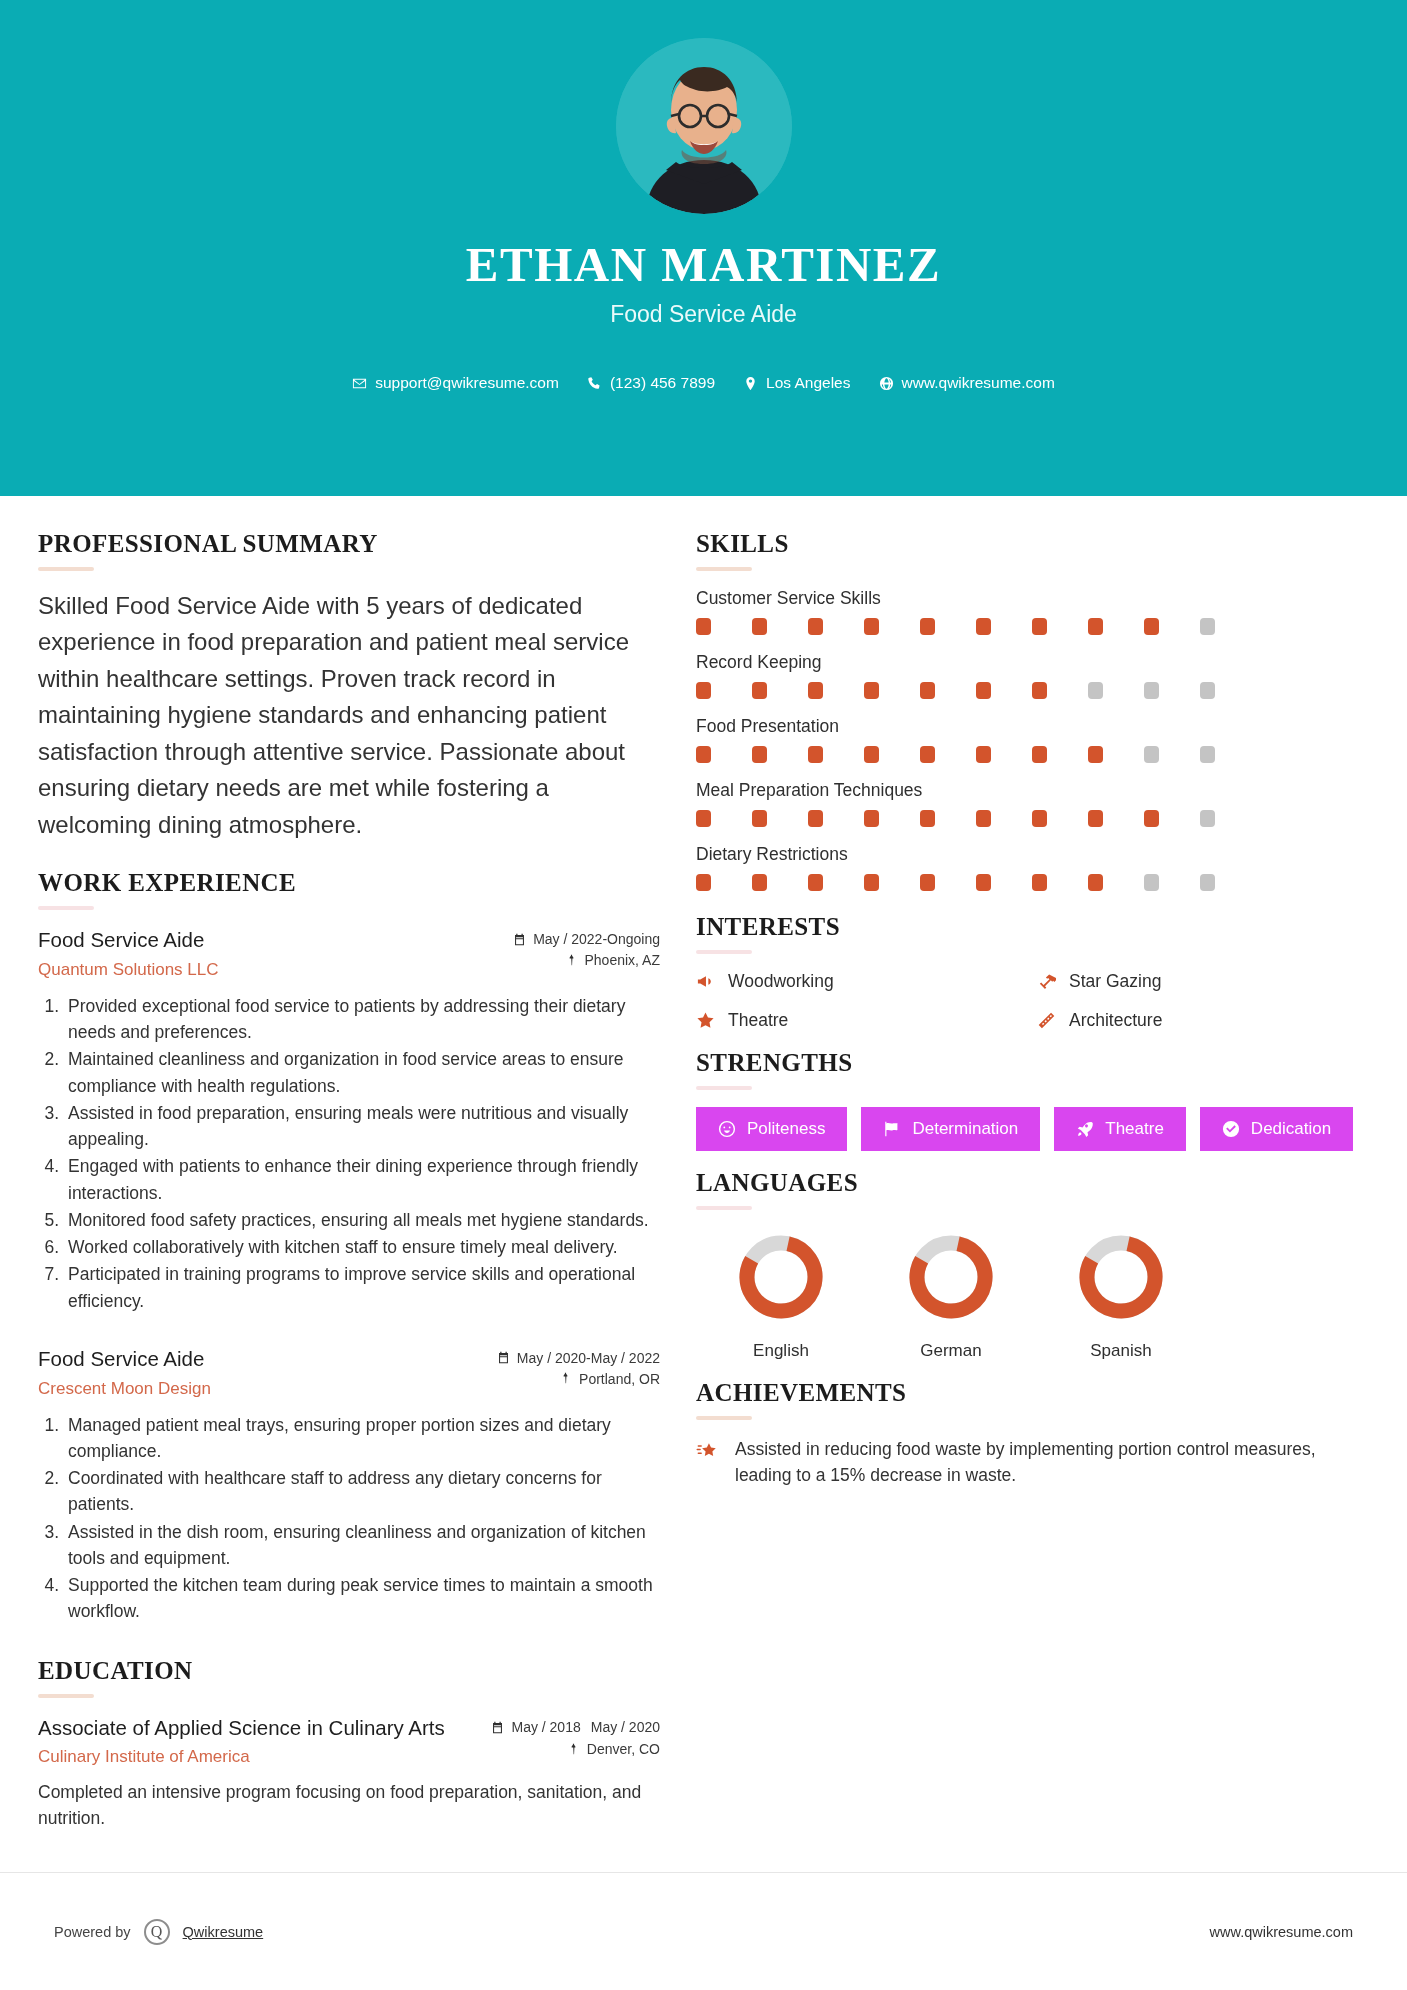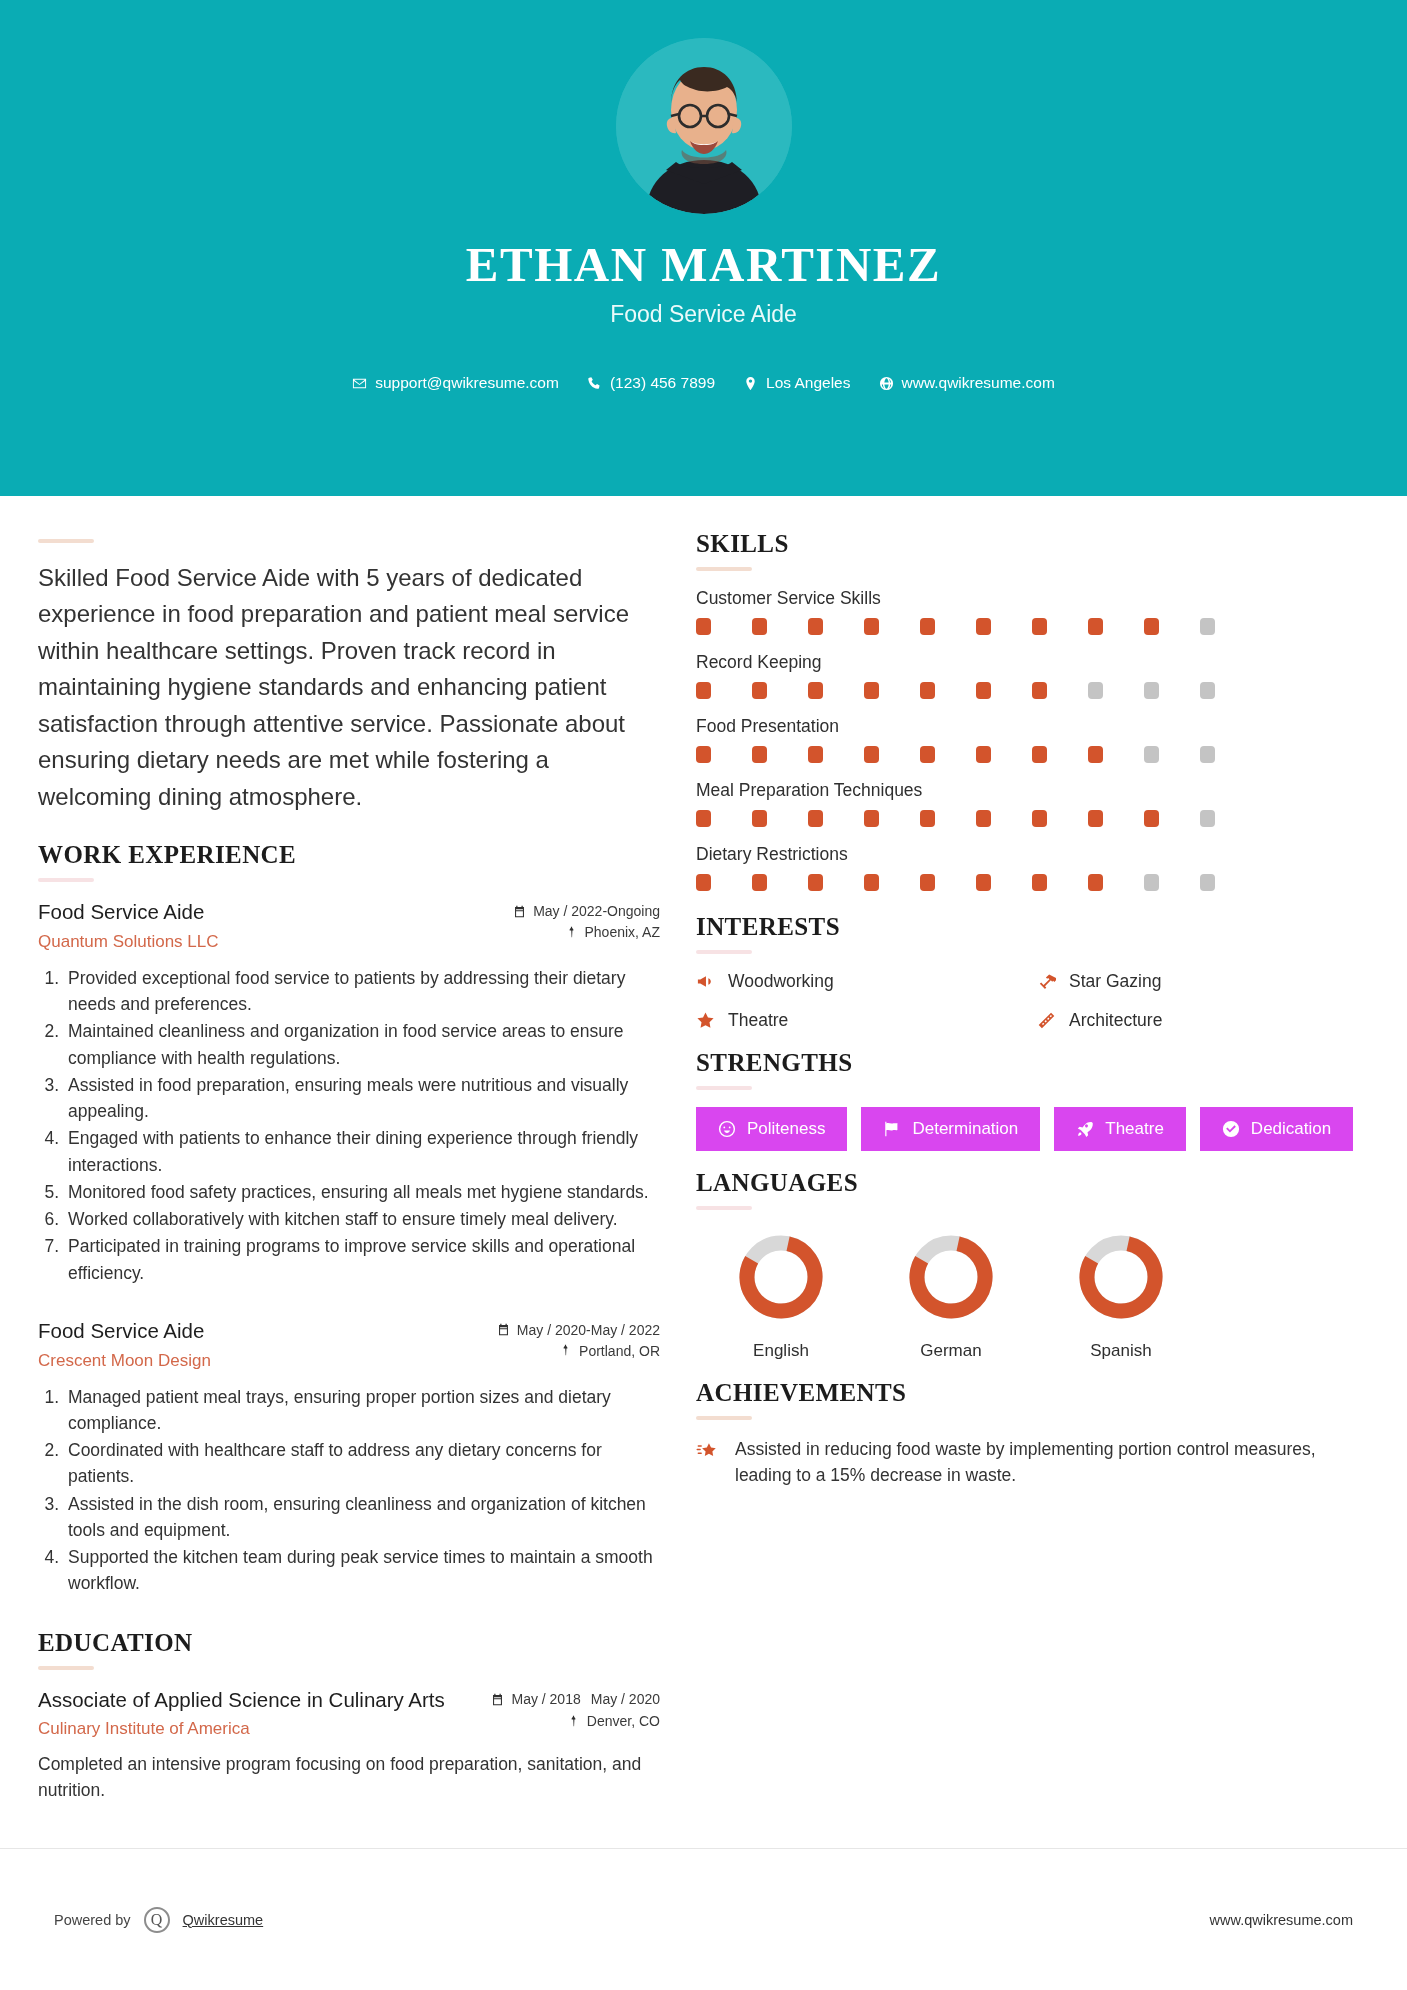--- a/index.html
+++ b/index.html
@@ -160,21 +160,21 @@
   .ach {
     display: flex; gap: 16px; margin-bottom: 18px; align-items: flex-start;
   }
   .ach .ai { width: 23px; height: 23px; flex: 0 0 auto; margin-top: 3px; display:inline-flex;}
   .ach .ai svg { width:100%; height:100%; }
   .ach-text { font-size: 17.5px; line-height: 1.48; color: #333; }
 
   
   .footer {
     position: absolute; left: 0; right: 0; bottom: 0;
-    height: 142px;
+    height: 118px;
     border-top: 1px solid #e6e6e6;
     display: flex; align-items: center; justify-content: space-between;
     padding: 0 54px;
   }
   .footer-left { display: flex; align-items: center; gap: 13px; }
   .powered { font-size: 14.5px; color: #444; }
   .qmark {
     width: 26px; height: 26px; border-radius: 50%;
     border: 2px solid #8d8d8d; color: #555;
     font-family: "Liberation Serif", serif;
@@ -252,20 +252,21 @@
       <span>www.qwikresume.com</span>
     </div>
   </div>
 </div>
 
 <div class="body-wrap">
 
   <div class="col-left">
 
     <div>
+      <div class="sec-head">PROFESSIONAL SUMMARY</div>
       <div class="sec-rule"></div>
       <div class="summary-text">Skilled Food Service Aide with 5 years of dedicated experience in food preparation and patient meal service within healthcare settings. Proven track record in maintaining hygiene standards and enhancing patient satisfaction through attentive service. Passionate about ensuring dietary needs are met while fostering a welcoming dining atmosphere.</div>
     </div>
 
     <div class="block-gap"></div>
 
     <div>
       <div class="sec-head">WORK EXPERIENCE</div>
       <div class="sec-rule pink"></div>
 

